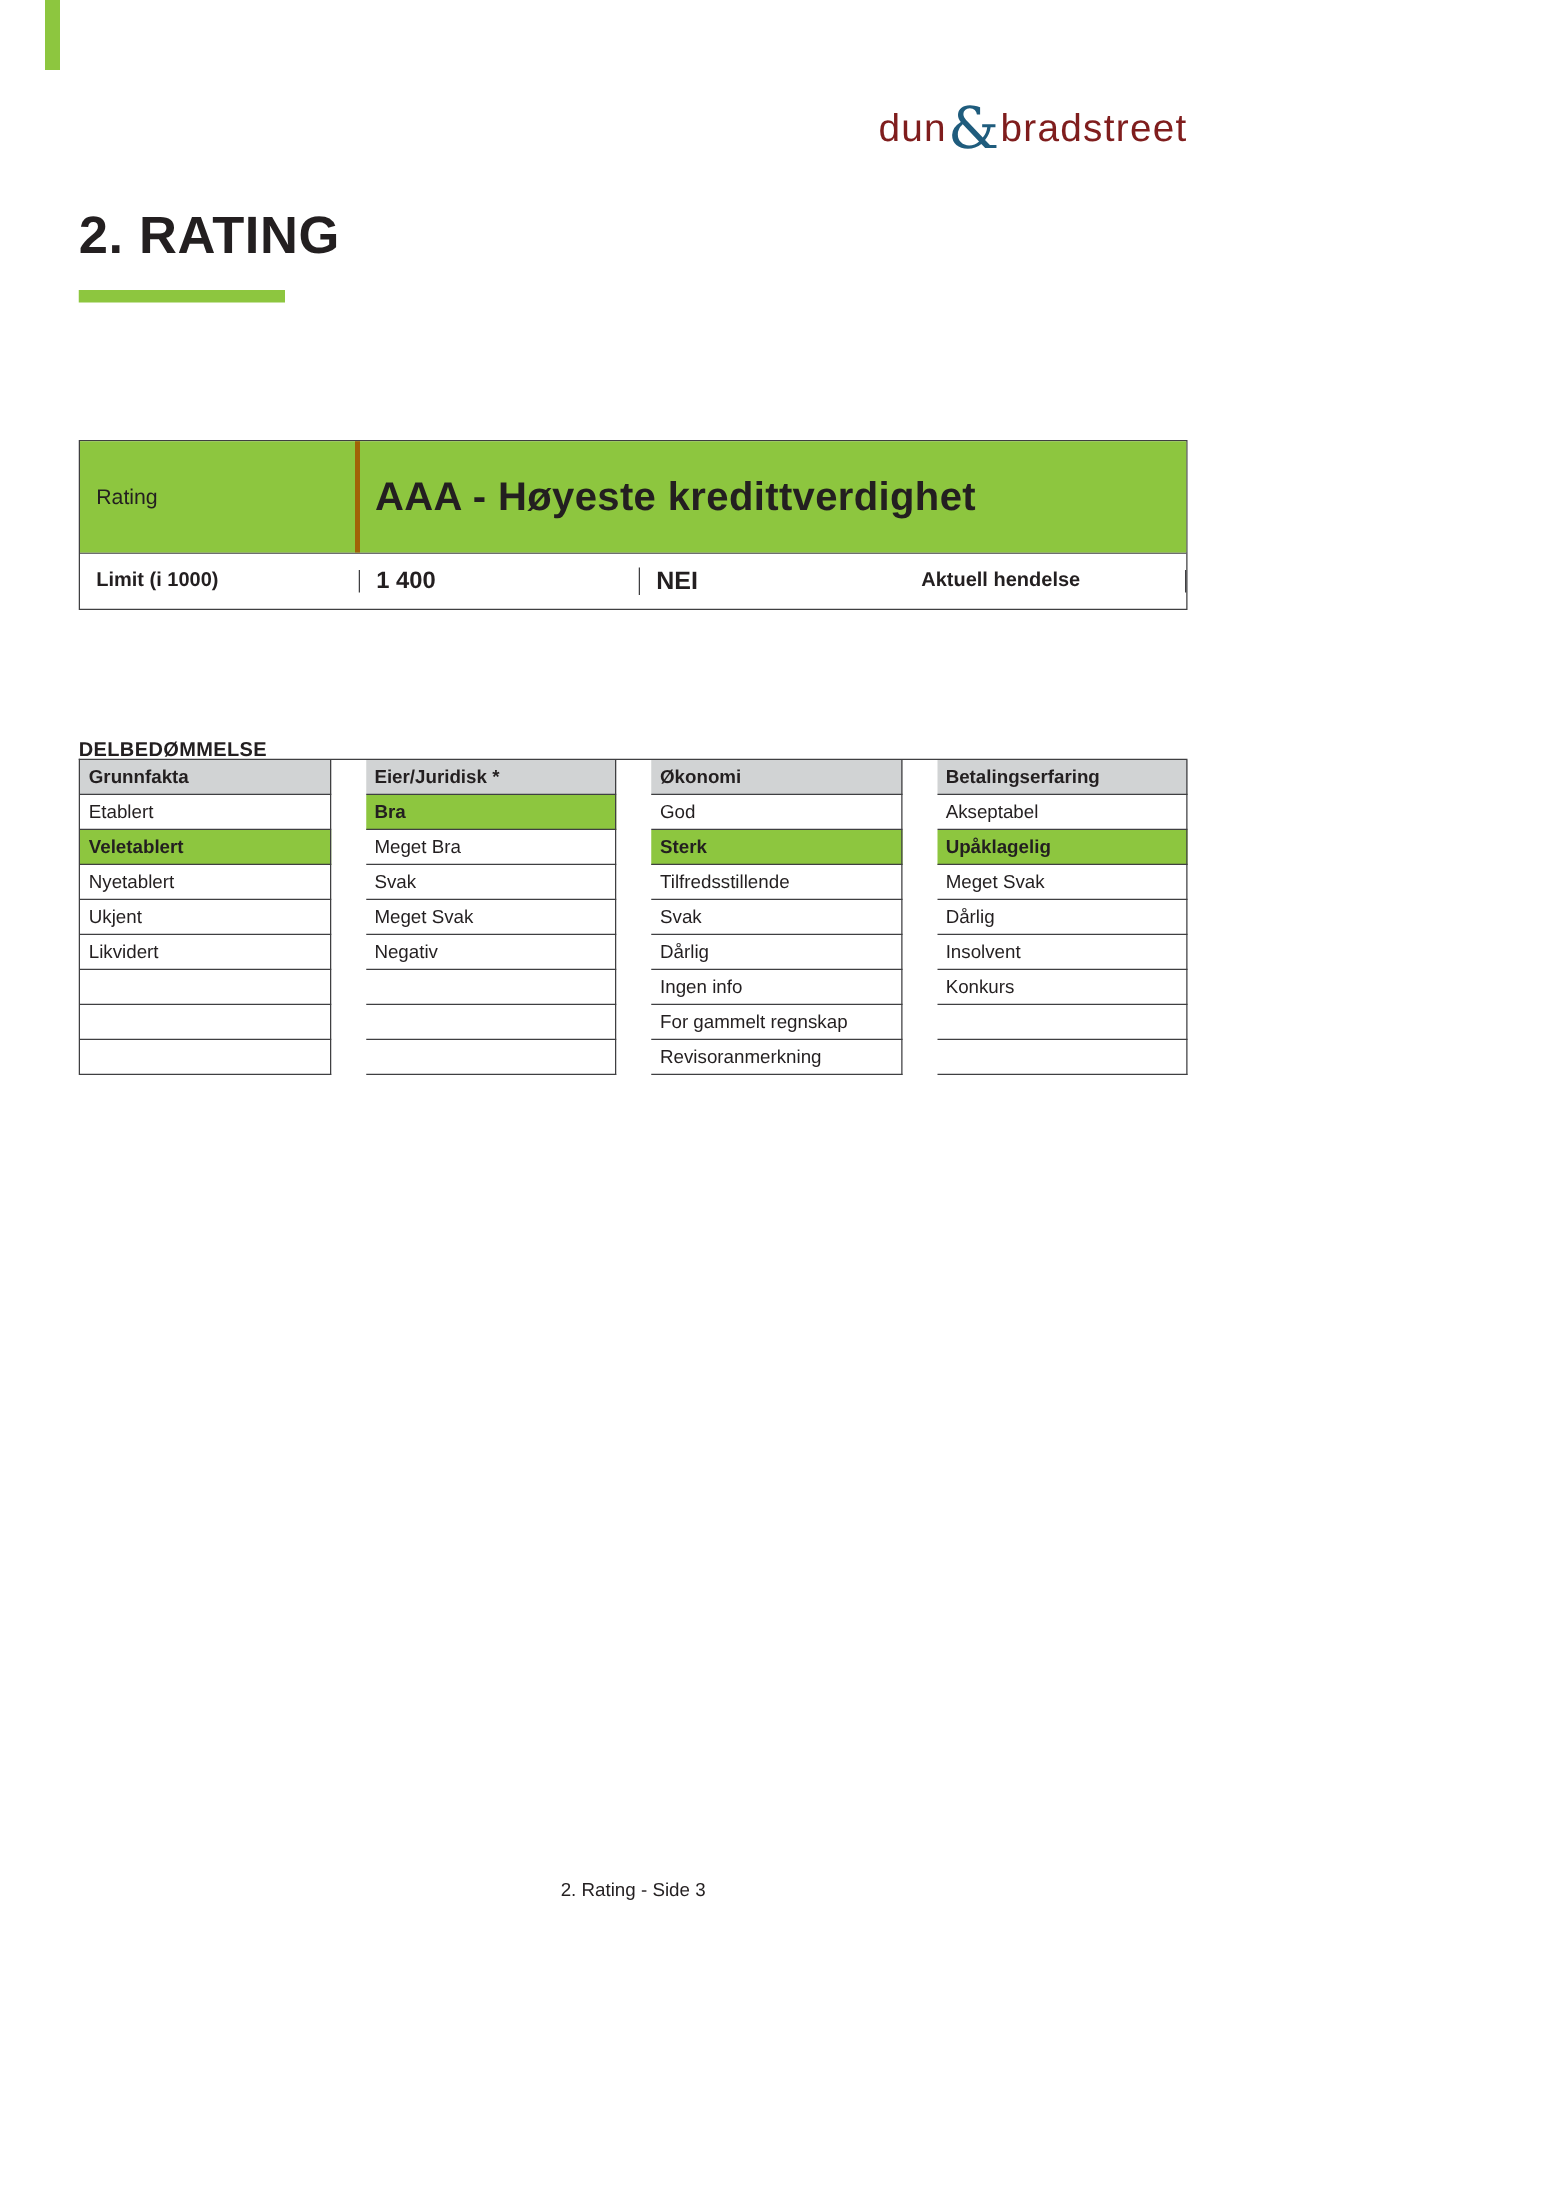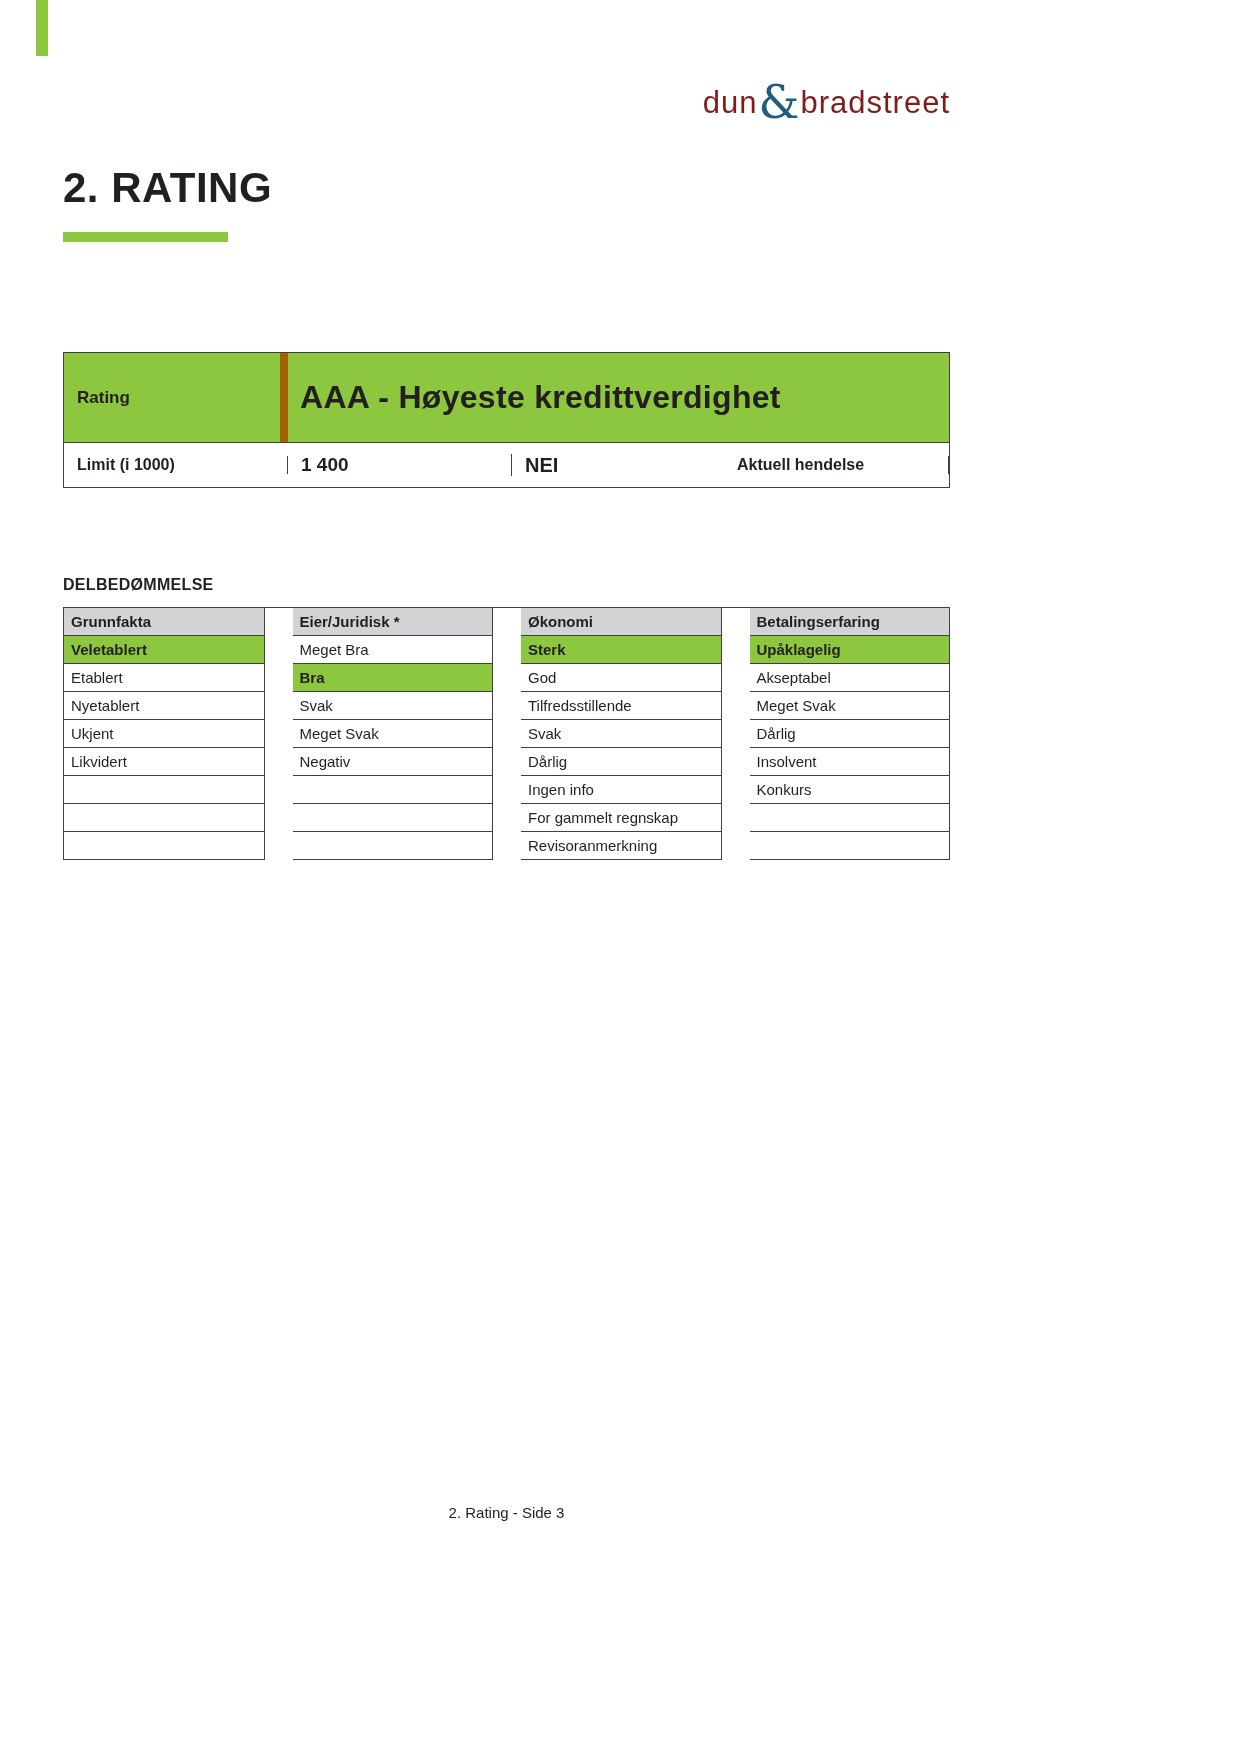--- a/index.html
+++ b/index.html
@@ -76,41 +76,41 @@
   .rrow2 { height:44px;align-items:center; }
   .rcell {
     display:flex;
     align-items:center;
     padding-left:13px;
     overflow:hidden;
   }
   .rrow1 .c1 {
     width:224px;
     background:#8dc63f;
-    border-right:8px solid #a16207;
+    border-right:4px solid #a16207;
     font-size:17px;
-    font-weight:bold;
+    font-weight:normal;
   }
   .rrow1 .c2 {
     flex:1;
     background:#8dc63f;
     font-size:32px;
     font-weight:bold;
     letter-spacing:0.3px;
     padding-left:12px;
   }
   .rrow2 .c1 { width:224px; font-size:16px; font-weight:bold; border-right:1px solid #3f3f41; }
   .rrow2 .c2 { width:224px; font-size:19px; font-weight:bold; border-right:1px solid #3f3f41; }
   .rrow2 .c3 { width:225px; font-size:16px; font-weight:bold; border-right:1px solid #3f3f41; }
   .rrow2 .c4 { flex:1; font-size:20px; font-weight:bold; }
 
   
   .section-heading {
     position:absolute;
-    left:63px; top:576px;
+    left:63px; top:592px;
     font-size:16px;
     font-weight:bold;
     letter-spacing:0.3px;
   }
   .dtable {
     position:absolute;
     left:63px; top:607px;
     width:887px;
     border-top:1px solid #3f3f41;
     border-left:1px solid #3f3f41;
@@ -177,32 +177,32 @@
   <div class="section-heading">DELBEDØMMELSE</div>
 
   <div class="dtable">
       <div class="trow thead">
         <div class="tcell">Grunnfakta</div>
         <div class="tcell">Eier/Juridisk *</div>
         <div class="tcell">Økonomi</div>
         <div class="tcell">Betalingserfaring</div>
       </div>
       <div class="trow">
+        <div class="tcell">Etablert</div>
+        <div class="tcell hl">Bra</div>
+        <div class="tcell">God</div>
+        <div class="tcell">Akseptabel</div>
+      </div>
+      <div class="trow">
         <div class="tcell hl">Veletablert</div>
         <div class="tcell">Meget Bra</div>
         <div class="tcell hl">Sterk</div>
         <div class="tcell hl">Upåklagelig</div>
       </div>
       <div class="trow">
-        <div class="tcell">Etablert</div>
-        <div class="tcell hl">Bra</div>
-        <div class="tcell">God</div>
-        <div class="tcell">Akseptabel</div>
-      </div>
-      <div class="trow">
         <div class="tcell">Nyetablert</div>
         <div class="tcell">Svak</div>
         <div class="tcell">Tilfredsstillende</div>
         <div class="tcell">Meget Svak</div>
       </div>
       <div class="trow">
         <div class="tcell">Ukjent</div>
         <div class="tcell">Meget Svak</div>
         <div class="tcell">Svak</div>
         <div class="tcell">Dårlig</div>

